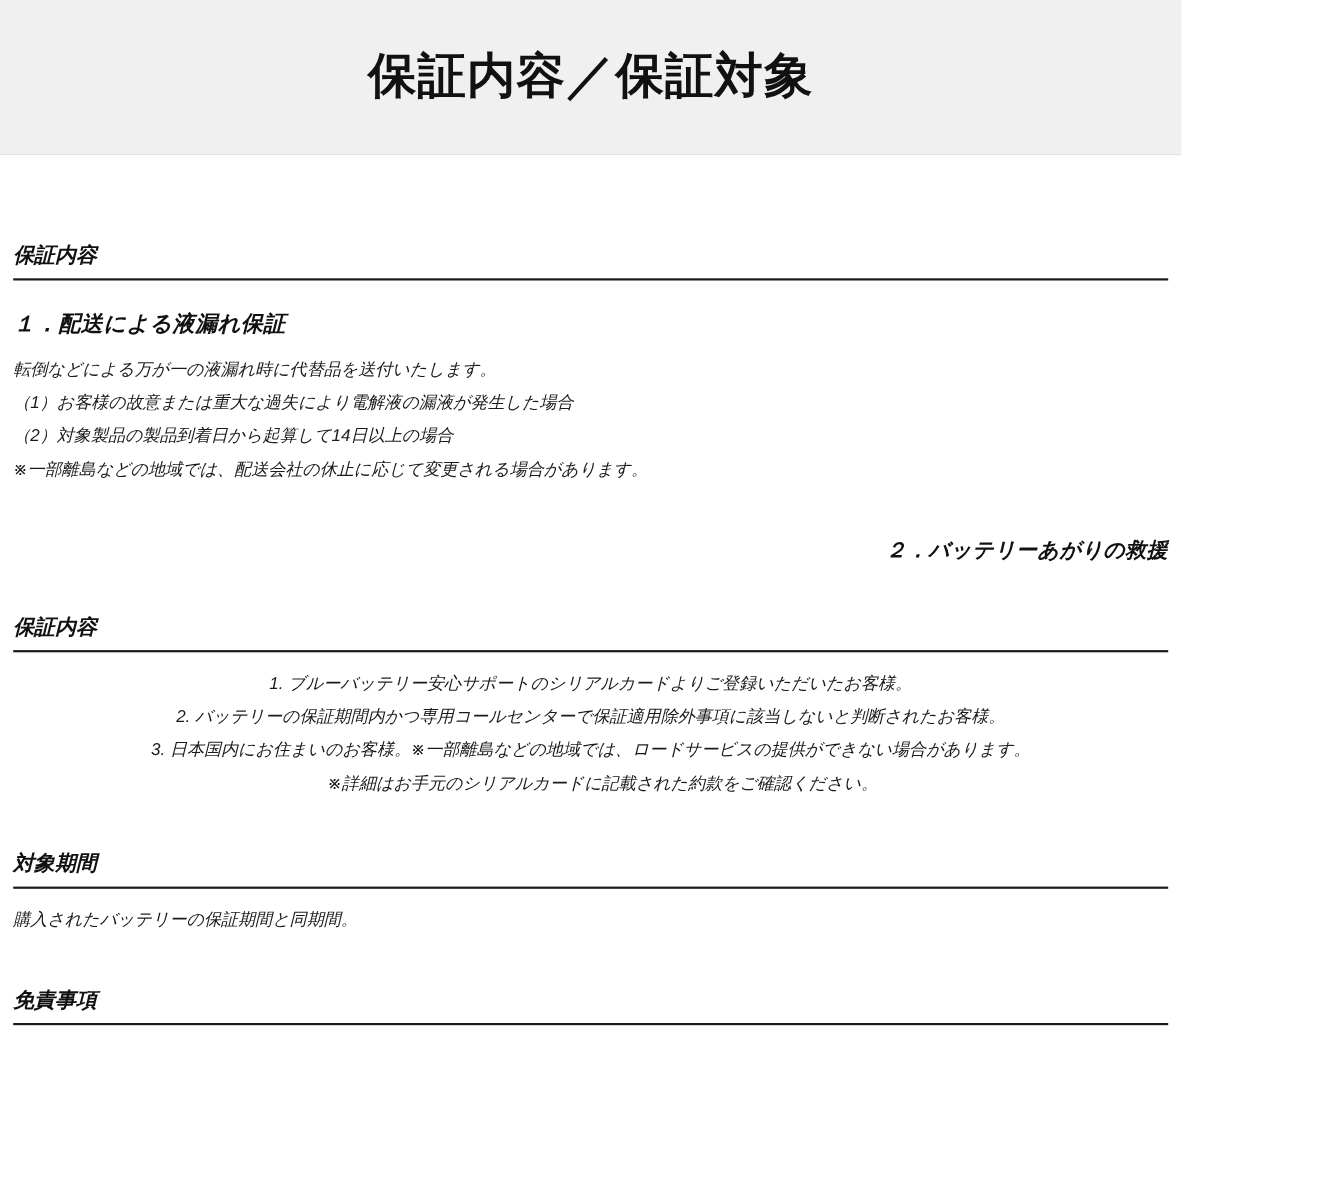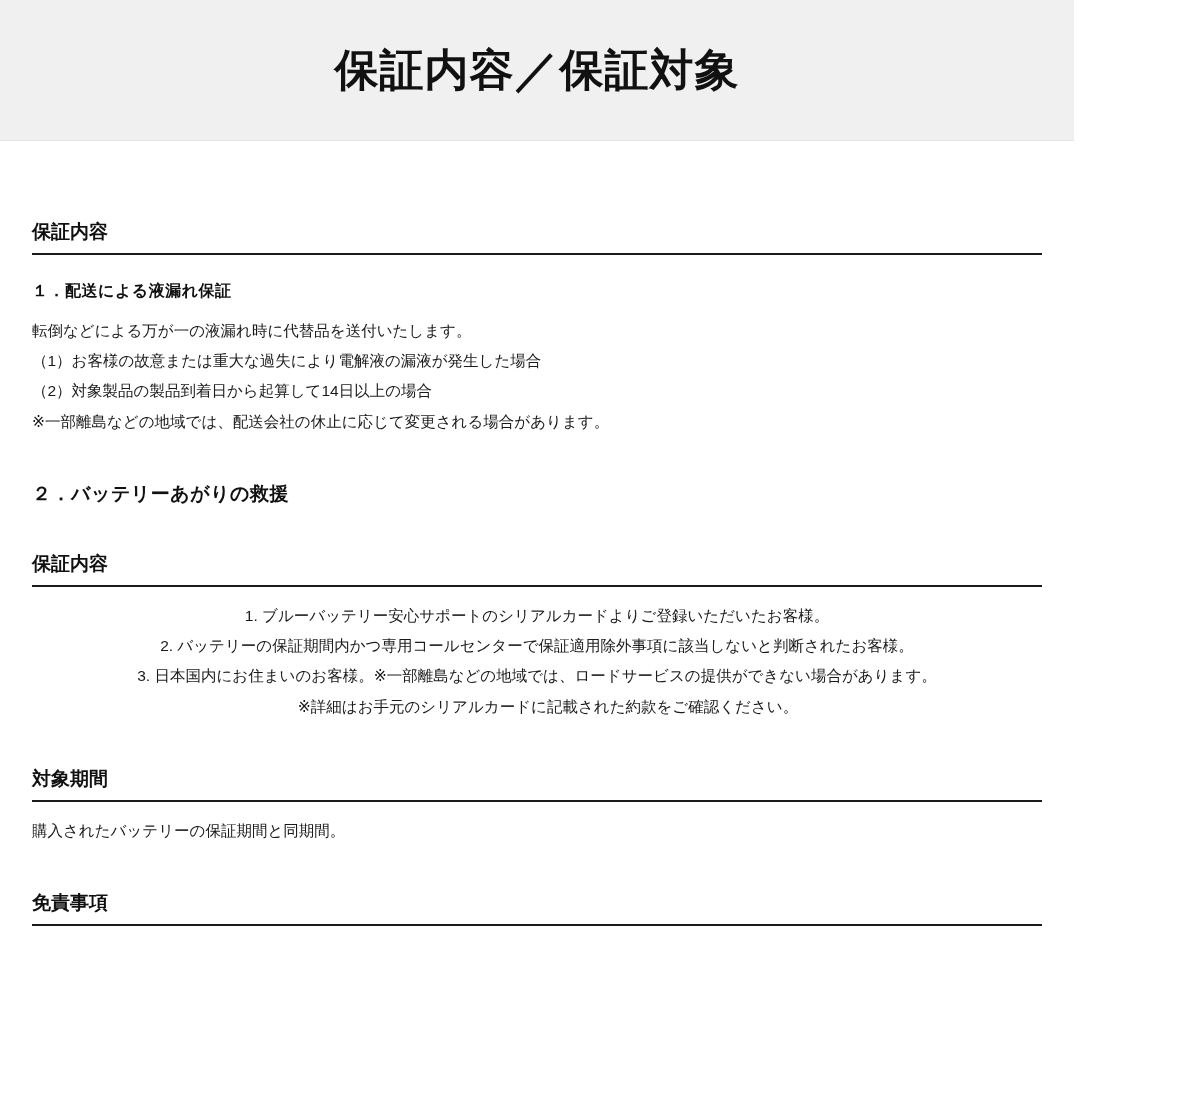--- a/index.html
+++ b/index.html
@@ -30,49 +30,51 @@
   .header-title {
     font-size: 44px;
     font-weight: bold;
     letter-spacing: 1px;
     color: #111111;
     line-height: 1.1;
     text-align: center;
   }
   
   .content {
-    padding: 0 32px;
+    padding: 0 12px;
+    font-style: italic;
   }
   .block {
     margin: 0;
   }
   .section-heading {
     font-size: 19px;
     font-weight: bold;
     color: #111111;
     padding: 0 0 8px 0;
     border-bottom: 2px solid #1a1a1a;
     margin: 0;
   }
   .section-heading.first {
     margin-top: 78px;
   }
   .section-heading.spaced {
     margin-top: 44px;
   }
   .sub-heading {
-    font-size: 16px;
+    font-size: 20px;
     font-weight: bold;
     color: #111111;
     margin: 26px 0 0 0;
     letter-spacing: 0.5px;
   }
   .sub-heading.big {
     font-size: 19px;
     margin-top: 44px;
+    text-align: right;
   }
   .para {
     font-size: 15.5px;
     line-height: 1.95;
     color: #1a1a1a;
     margin: 0;
   }
   .para-group {
     margin-top: 14px;
   }

